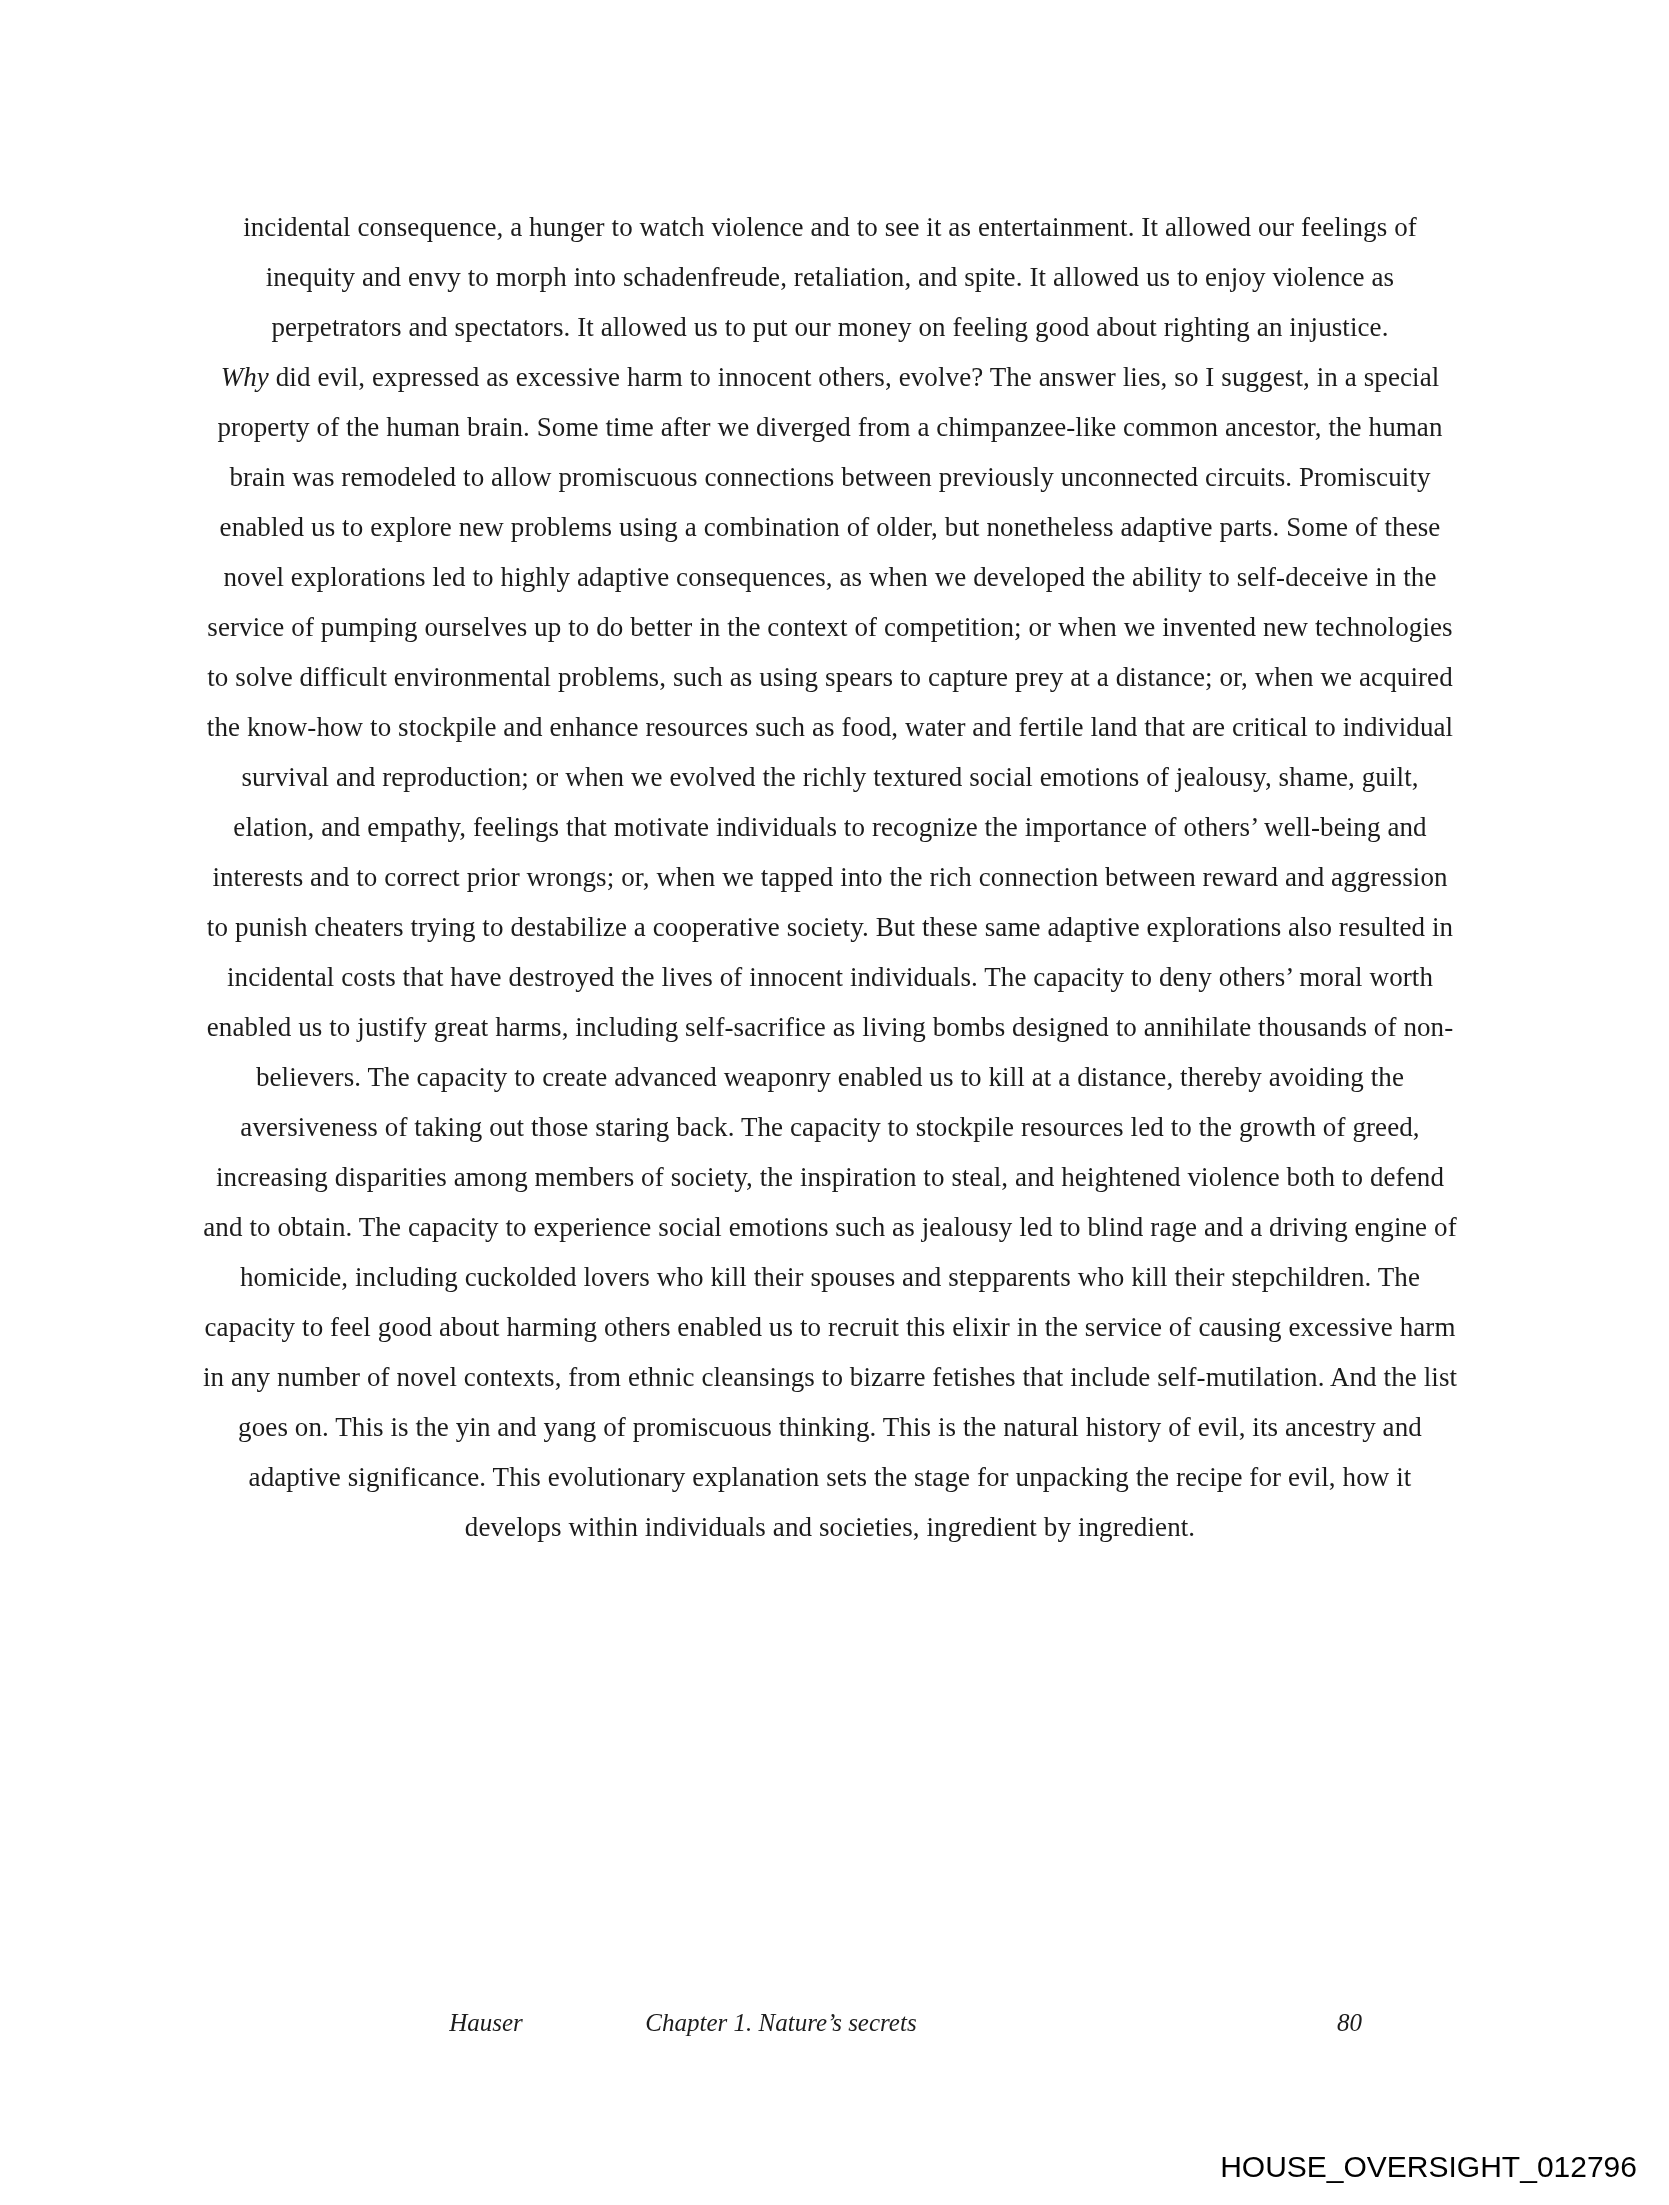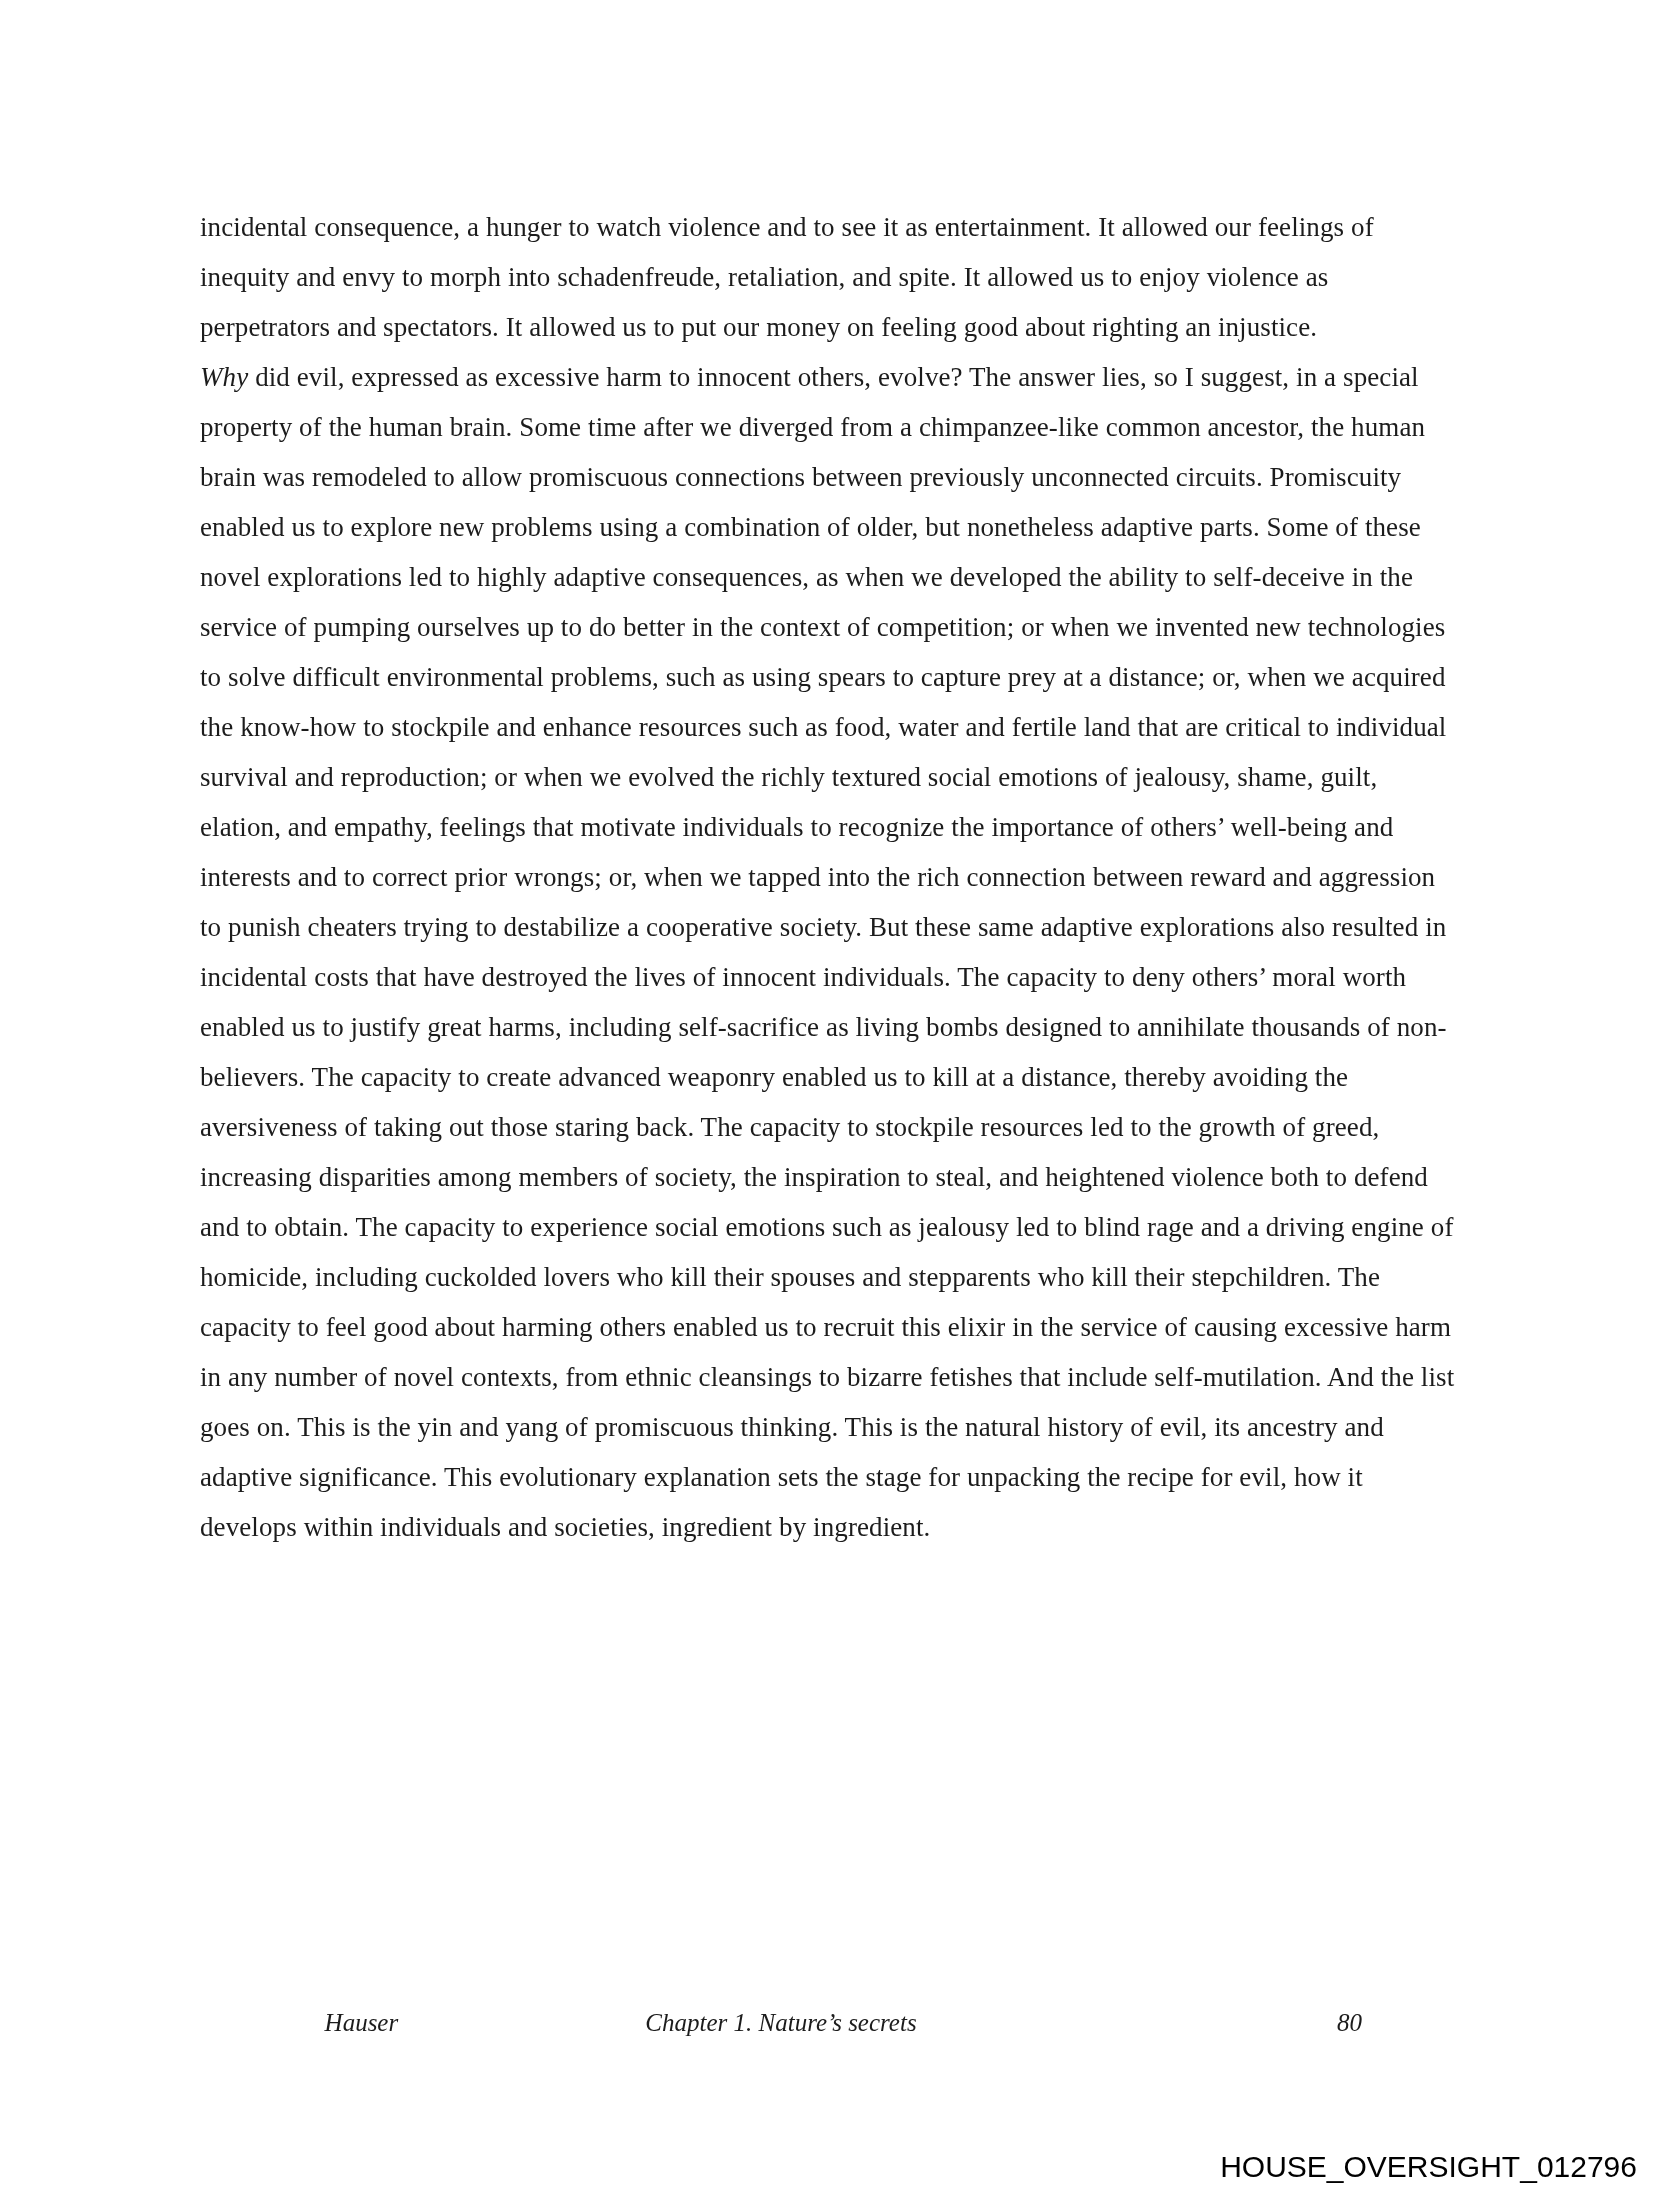--- a/index.html
+++ b/index.html
@@ -13,21 +13,21 @@
     font-family: "Liberation Serif", "DejaVu Serif", serif;
     color: #1c1c1c;
   }
   .page-content {
     position: absolute;
     left: 200px;
     top: 202px;
     width: 1260px;
     font-size: 27px;
     line-height: 50px;
-    text-align: left;
+    text-align: center;
     letter-spacing: 0.1px;
   }
   .body-paragraph {
     margin: 0;
   }
   .section-heading {
     font-style: italic;
     font-weight: normal;
     font-size: 31px;
     line-height: 39px;
@@ -41,21 +41,21 @@
     position: absolute;
     left: 200px;
     top: 2008px;
     width: 1260px;
     display: flex;
     align-items: baseline;
     font-style: italic;
     font-size: 25px;
     line-height: 30px;
   }
-  .footer-left   { flex: 1; text-align: center; }
+  .footer-left   { flex: 1; text-align: right; }
   .footer-center { flex: 1.6; text-align: center; }
   .footer-right  { flex: 1; text-align: right; padding-right: 98px; }
   .bates-stamp {
     position: absolute;
     right: 32px;
     bottom: 21px;
     font-family: "Liberation Sans", "DejaVu Sans", sans-serif;
     font-style: normal;
     font-size: 30px;
     color: #000000;

